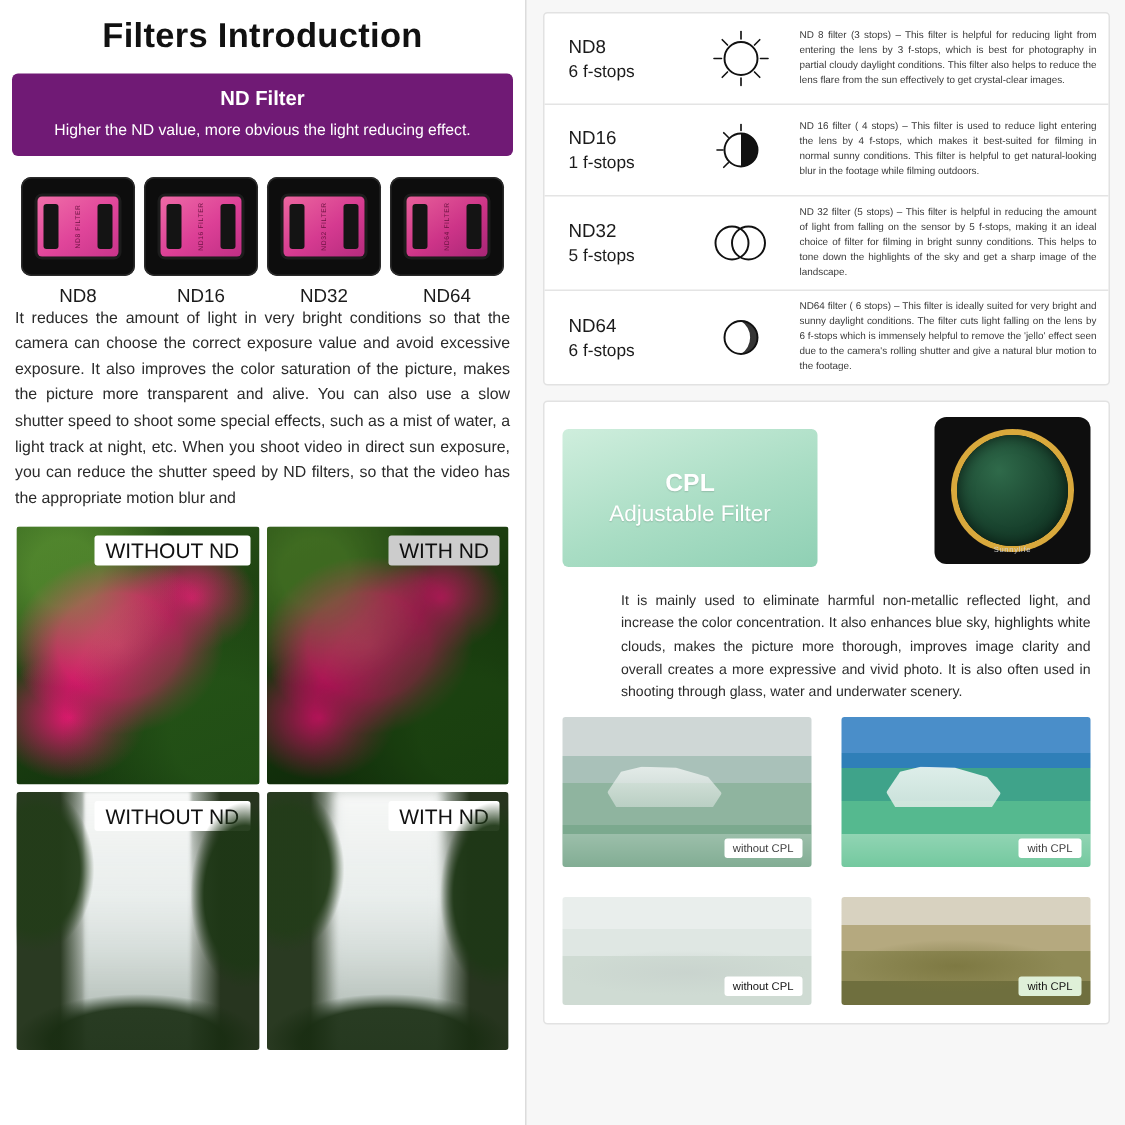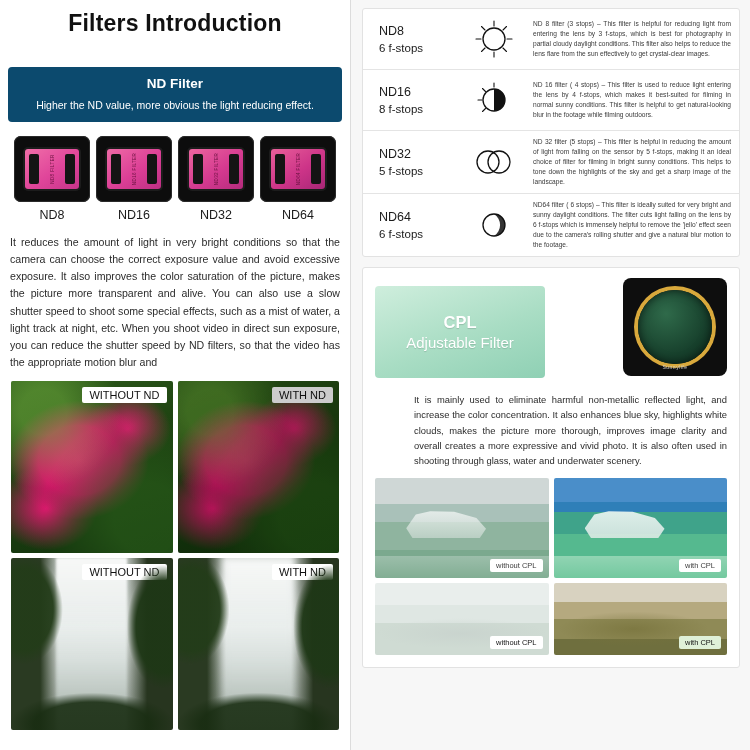--- a/index.html
+++ b/index.html
@@ -27,22 +27,22 @@
   }
   .note {
     margin-top: 12px;
     font-size: 9.5px;
     color: #d4145a;
     text-align: center;
     border-bottom: 1px solid #d8d8d8;
     padding-bottom: 9px;
   }
   .nd-block {
-    margin-top: 30px;
-    background: #0c4a6e;
+    margin-top: 12px;
+    background: #701a75;
     color: #fff;
     border-radius: 4px;
     padding: 9px 8px 11px;
     text-align: center;
   }
   .nd-block .hd { font-size: 13.5px; font-weight: bold; margin-bottom: 8px; }
   .nd-block .sub { font-size: 10.5px; font-weight: normal; }
 
   .filters-row {
     display: flex;
@@ -80,21 +80,21 @@
   .glass .vtext {
     position:absolute; left:50%; top:50%;
     transform: translate(-50%,-50%) rotate(-90deg);
     font-size:4.5px; color:#6b1340; letter-spacing:.4px; white-space:nowrap;
   }
   .filter-cap {
     margin-top: 6px; font-size: 12.5px; color: #1a1a1a; font-weight: 500;
   }
 
   .body-text {
-    margin-top: 12px;
+    margin-top: 0;
     font-size: 10.6px;
     line-height: 1.62;
     color: #2b2b2b;
     text-align: justify;
     padding: 0 2px;
   }
 
   .photo-grid {
     margin-top: 10px;
     display: grid;
@@ -104,21 +104,21 @@
   }
   .photo {
     position: relative;
     height: 172px;
     border-radius: 2px;
     overflow: hidden;
   }
   .photo .lbl {
     position: absolute; top: 6px;
     background: #fff; color: #111;
-    font-size: 11px; padding: 2px 7px;
+    font-size: 14px; padding: 2px 7px;
     border-radius: 2px;
   }
   .photo .lbl.left-lbl { right: 6px; }
   .photo .lbl.right-lbl { right: 6px; }
 
   
   .flower {
     background:
       radial-gradient(ellipse 60% 48% at 42% 46%, #f2267c 0%, #d6156a 42%, rgba(120,10,55,0) 72%),
       radial-gradient(ellipse 38% 30% at 72% 28%, #e81c74 0%, rgba(200,15,95,0) 70%),
@@ -221,21 +221,21 @@
   .cpl-prod .cap {
     position: absolute; bottom: 6px; left: 50%; transform: translateX(-50%);
     font-size: 5px; color: #cfcfcf; letter-spacing: .5px;
   }
   .cpl-text {
     margin-top: 10px;
     font-size: 9.4px; line-height: 1.62; color: #2b2b2b; text-align: justify; margin-left: 39px;
   }
   .cpl-grid {
     margin-top: 10px;
-    display: grid; grid-template-columns: 1fr 1fr; gap: 5px;
+    display: grid; grid-template-columns: 1fr 1fr; gap: 20px;
   }
   .cpl-photo { position: relative; height: 100px; border-radius: 2px; overflow: hidden; }
   .cpl-photo.small { height: 72px; }
   .cpl-photo .tag {
     position: absolute; bottom: 6px; right: 6px;
     font-size: 7.5px; background: #fff; color: #111;
     padding: 2px 6px; border-radius: 2px;
   }
   .cpl-photo .tag.green { background: #dff0d8; }
   .beach-dull {
@@ -363,21 +363,21 @@
                 <line x1="13" y1="31" x2="9.5" y2="34.5"></line>
             </g>
           </svg>
         </div>
         <div class="nd-desc">ND 8 filter (3 stops) – This filter is helpful for reducing light from entering the lens by 3 f-stops, which is best for photography in partial cloudy daylight conditions. This filter also helps to reduce the lens flare from the sun effectively to get crystal-clear images.</div>
       </div>
 
       <div class="nd-row">
         <div class="nd-name">
           <div>ND16</div>
-          <div class="stops">8 f-stops</div>
+          <div class="stops">1 f-stops</div>
         </div>
         <div class="nd-ico">
           <svg width="44" height="44" viewBox="0 0 44 44">
             <circle cx="22" cy="22" r="11" fill="none" stroke="#111" stroke-width="1.3"></circle>
             <path d="M22 11 a11 11 0 0 1 0 22 z" fill="#111"></path>
             <g stroke="#111" stroke-width="1.1" stroke-linecap="round">
               <line x1="22" y1="5" x2="22" y2="9"></line>
                 <line x1="6" y1="22" x2="10" y2="22"></line>
               <line x1="10.5" y1="10.5" x2="13.5" y2="13.5"></line>
               <line x1="10.5" y1="33.5" x2="13.5" y2="30.5"></line>

